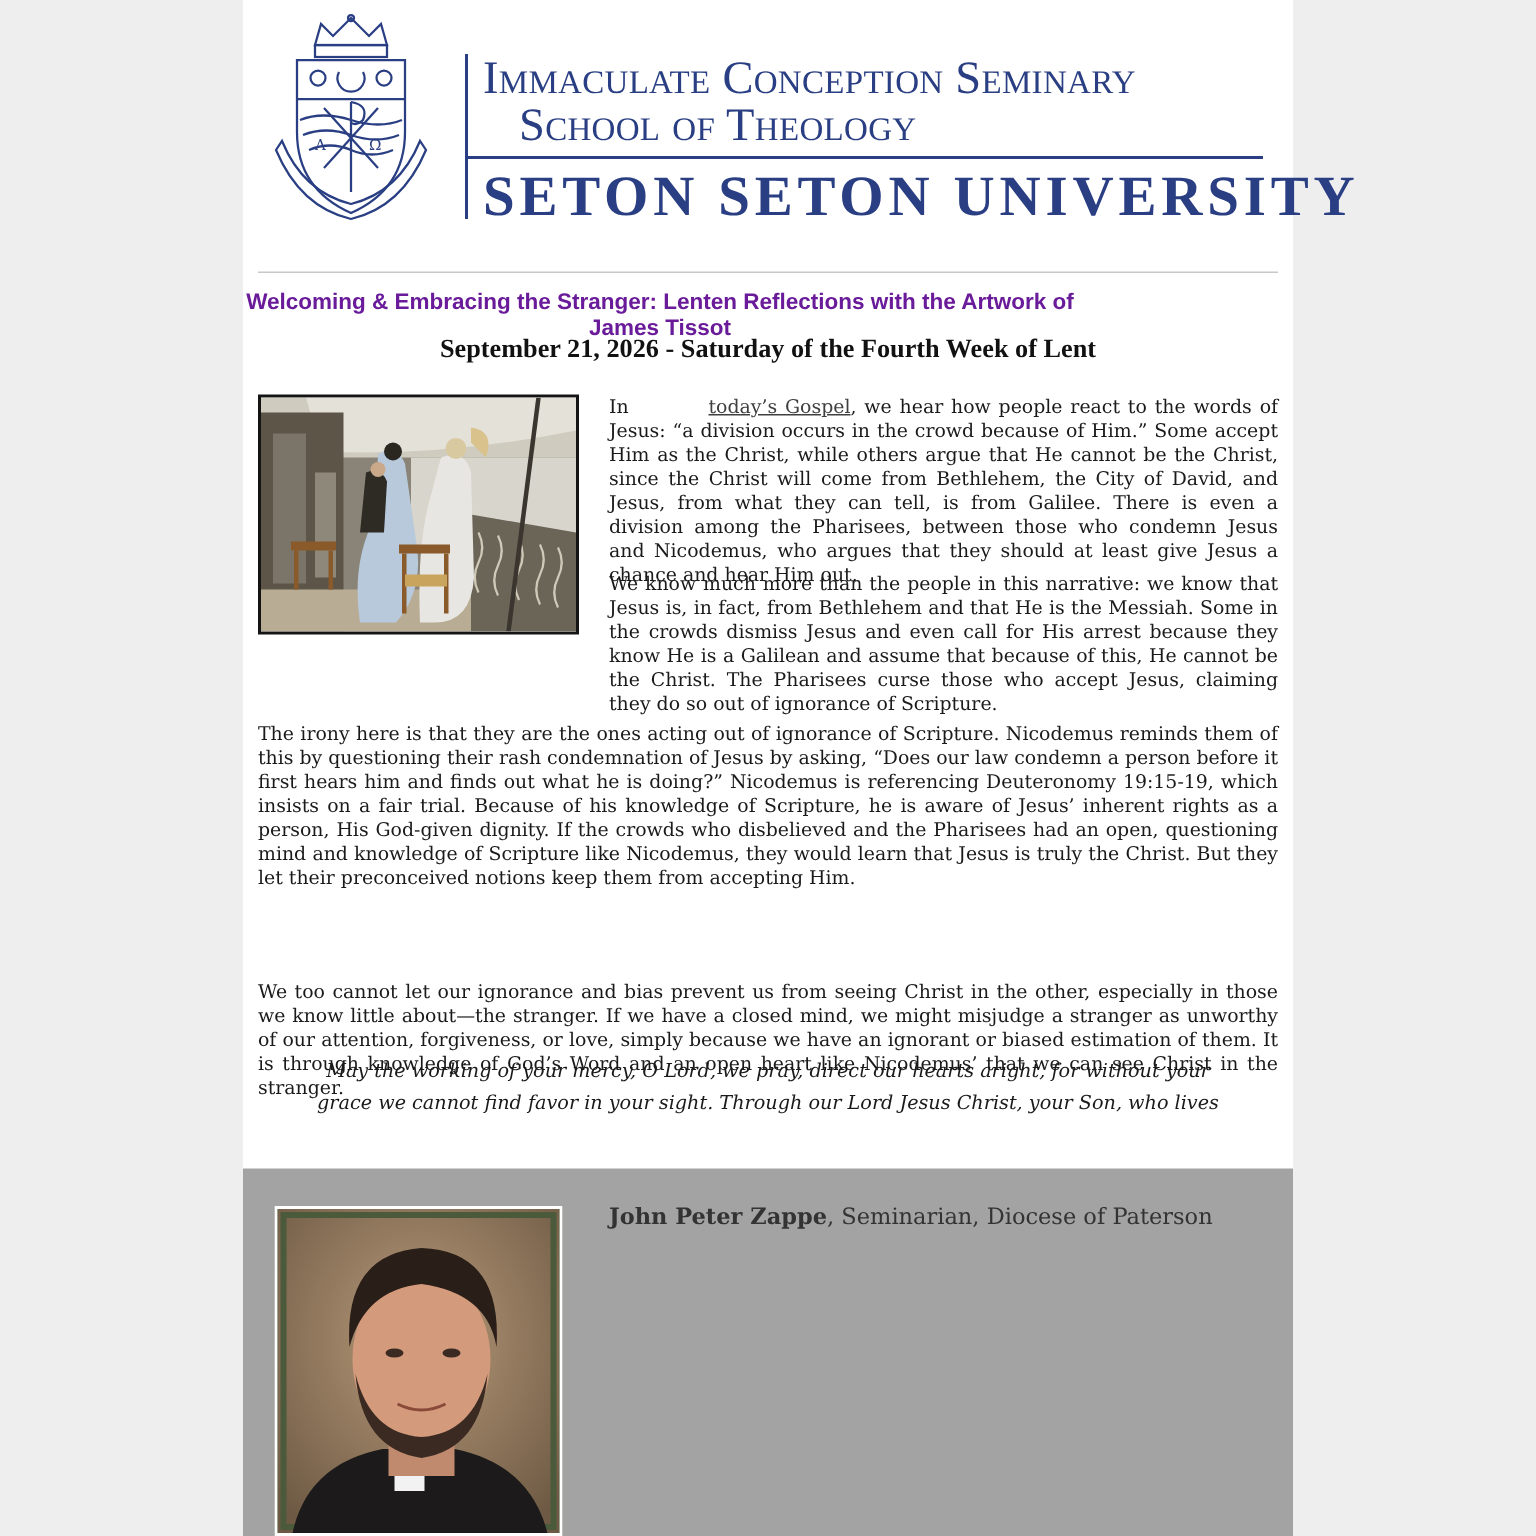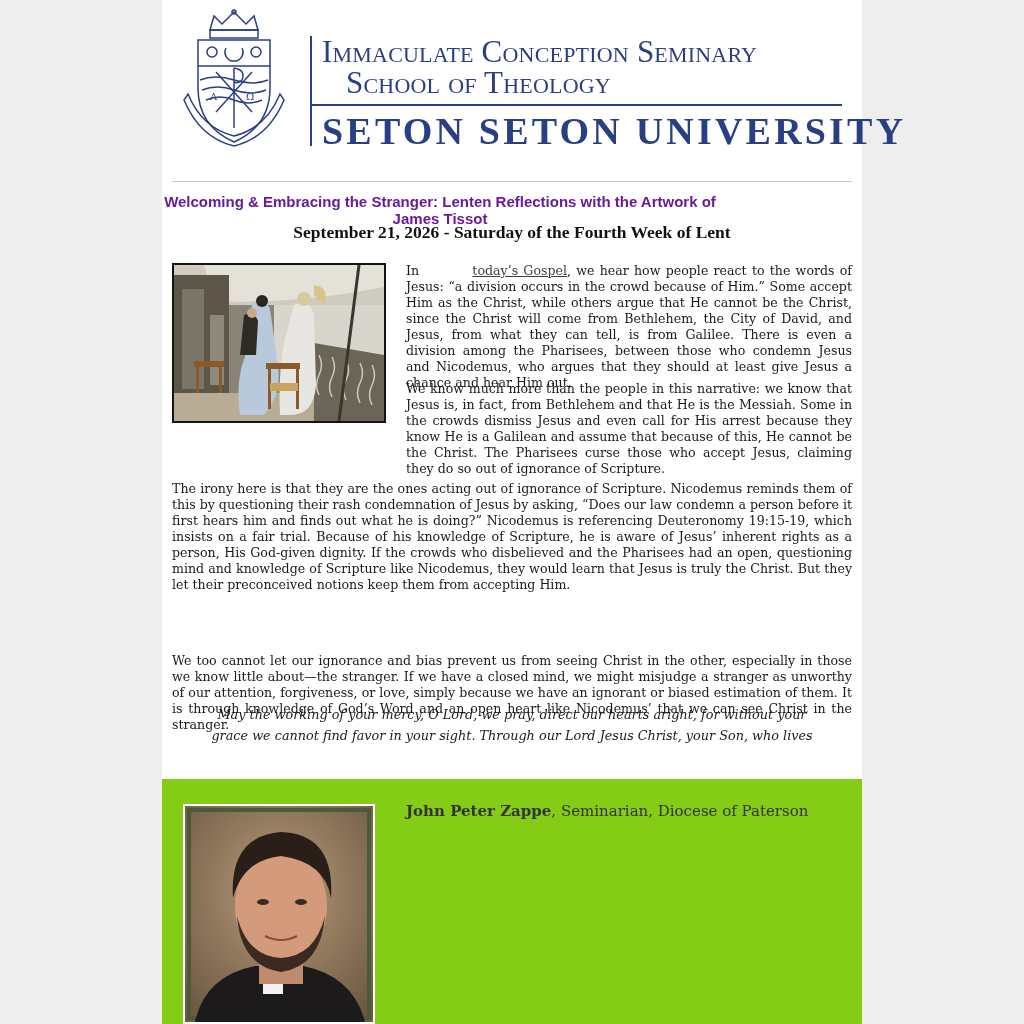--- a/index.html
+++ b/index.html
@@ -53,21 +53,21 @@
   .p1 { position: absolute; left: 244px; top: 263px; width: 446px; }
   .p2 { position: absolute; left: 244px; top: 381px; width: 446px; }
   .p3 { position: absolute; left: 10px; top: 481px; width: 680px; }
   .p4 { position: absolute; left: 10px; top: 653px; width: 680px; }
   .body-text a { color: #404040; text-decoration: underline; margin-left: 48px; }
   .prayer {
     position: absolute; left: 30px; top: 704px; width: 640px; text-align: center;
     font-family: "DejaVu Serif", serif; font-style: italic; font-size: 12.8px; line-height: 21px; color: #1a1a1a;
   }
   .author-section {
-    position: absolute; left: 0; top: 779px; width: 700px; height: 245px; background: #84cc16;
+    position: absolute; left: 0; top: 779px; width: 700px; height: 245px; background: #a3a3a3;
   }
   .author-photo {
     position: absolute; left: 21px; top: 25px; width: 192px; height: 220px;
     border: 2px solid #ffffff; box-sizing: border-box; overflow: hidden; background: #4a5a3a;
   }
   .author-line {
     position: absolute; left: 244px; top: 23px;
     font-family: "DejaVu Serif", serif; font-size: 15px; color: #333;
   }
   .author-name { font-weight: bold; }

